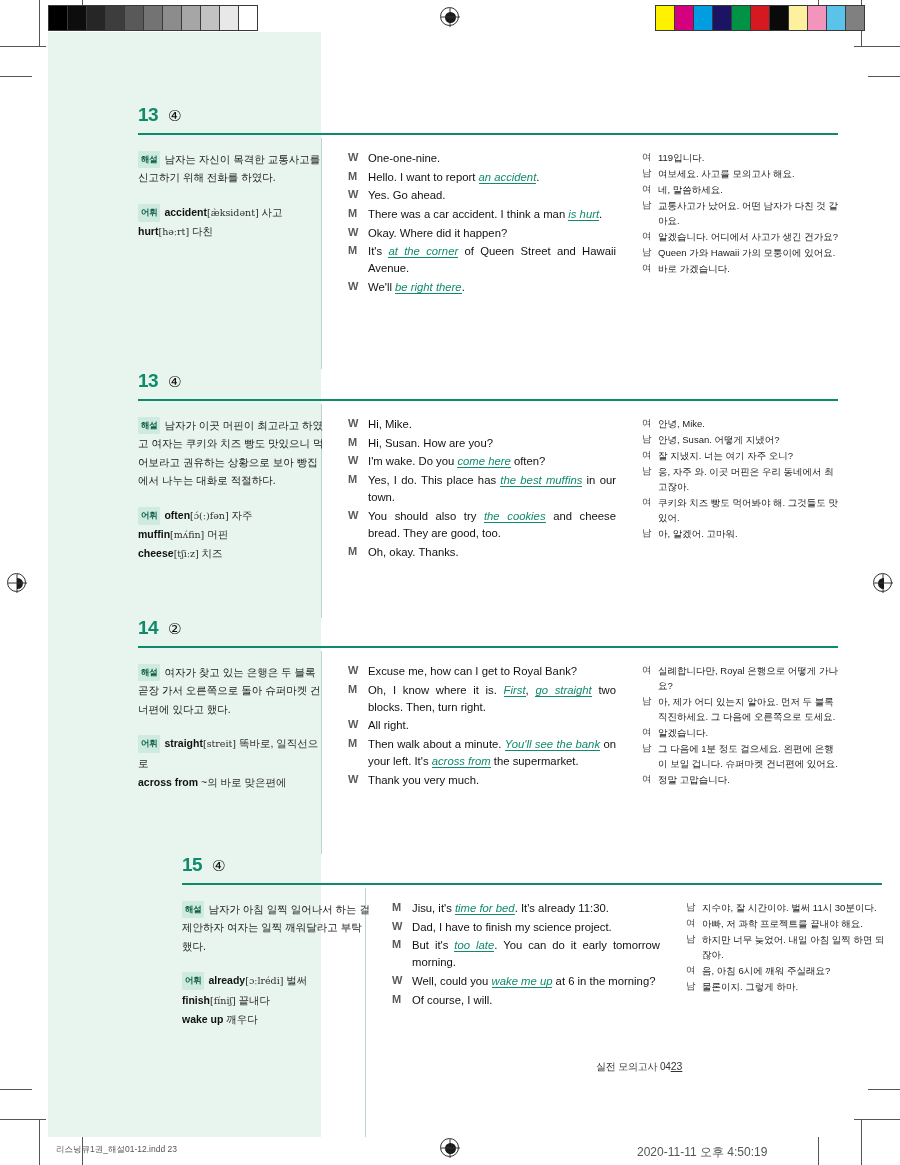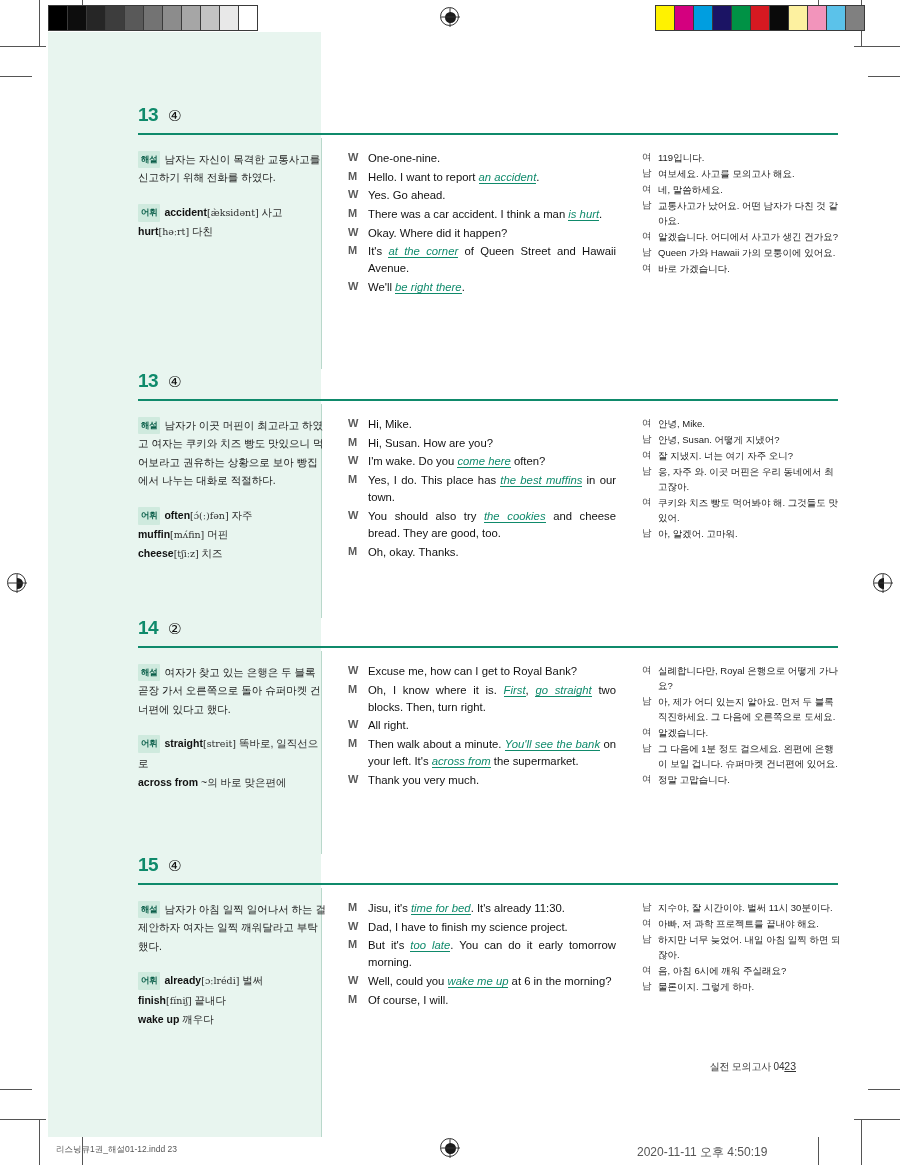--- a/index.html
+++ b/index.html
@@ -74,21 +74,21 @@
   .hl{color:#0f8a6b;border-bottom:1px solid #0f8a6b;font-style:italic;}
 
   
   .col-kr{position:absolute;left:594px;top:12px;width:200px;}
   .kline{display:flex;margin-bottom:1px;}
   .kspk{width:16px;flex:0 0 16px;font-size:9.5px;color:#444;padding-top:1px;}
   .ktxt{flex:1;font-size:9.5px;line-height:1.58;color:#1c1c1c;}
 
   
   #page-foot{position:absolute;left:596px;top:1060px;width:200px;
-             font-size:10px;color:#333;display:flex;justify-content:flex-end;}
+             font-size:10px;color:#333;display:flex;justify-content:flex-start;}
   #page-foot .chapter{letter-spacing:-0.2px;}
   #page-foot .pageno{font-size:10.5px;text-decoration:underline;}
 
   #print-foot-left{position:absolute;left:56px;top:1144px;font-size:8.5px;color:#555;}
   #print-foot-right{position:absolute;left:637px;top:1144px;font-size:12px;color:#555;}
 </style>
 </head>
 <body>
 
 <div class="crop-line" style="left:39px;top:0;width:1px;height:46px;"></div>
@@ -356,21 +356,21 @@
             <div class="kspk">남</div>
             <div class="ktxt">그 다음에 1분 정도 걸으세요. 왼편에 은행이 보일 겁니다. 슈퍼마켓 건너편에 있어요.</div>
           </div>
           <div class="kline">
             <div class="kspk">여</div>
             <div class="ktxt">정말 고맙습니다.</div>
           </div>
         </div>
       </div>
     </div>
-    <div class="qblock" style="top: 822px; height: 283px;">
+    <div class="qblock" style="top: 822px; height: 283px; margin-left: 44px;">
       <div class="q-head">
         <div class="q-num">15</div>
         <div class="q-ans">④</div>
         <div class="q-rule"></div>
       </div>
       <div class="q-cols" style="height: 249px;">
         <div class="col-div" style="left: 273px; height: 249px;"></div>
         <div class="col-left">
           <div><span class="tag">해설</span>남자가 아침 일찍 일어나서 하는 걸 제안하자 여자는 일찍 깨워달라고 부탁했다.</div>
           <div class="vocab">

